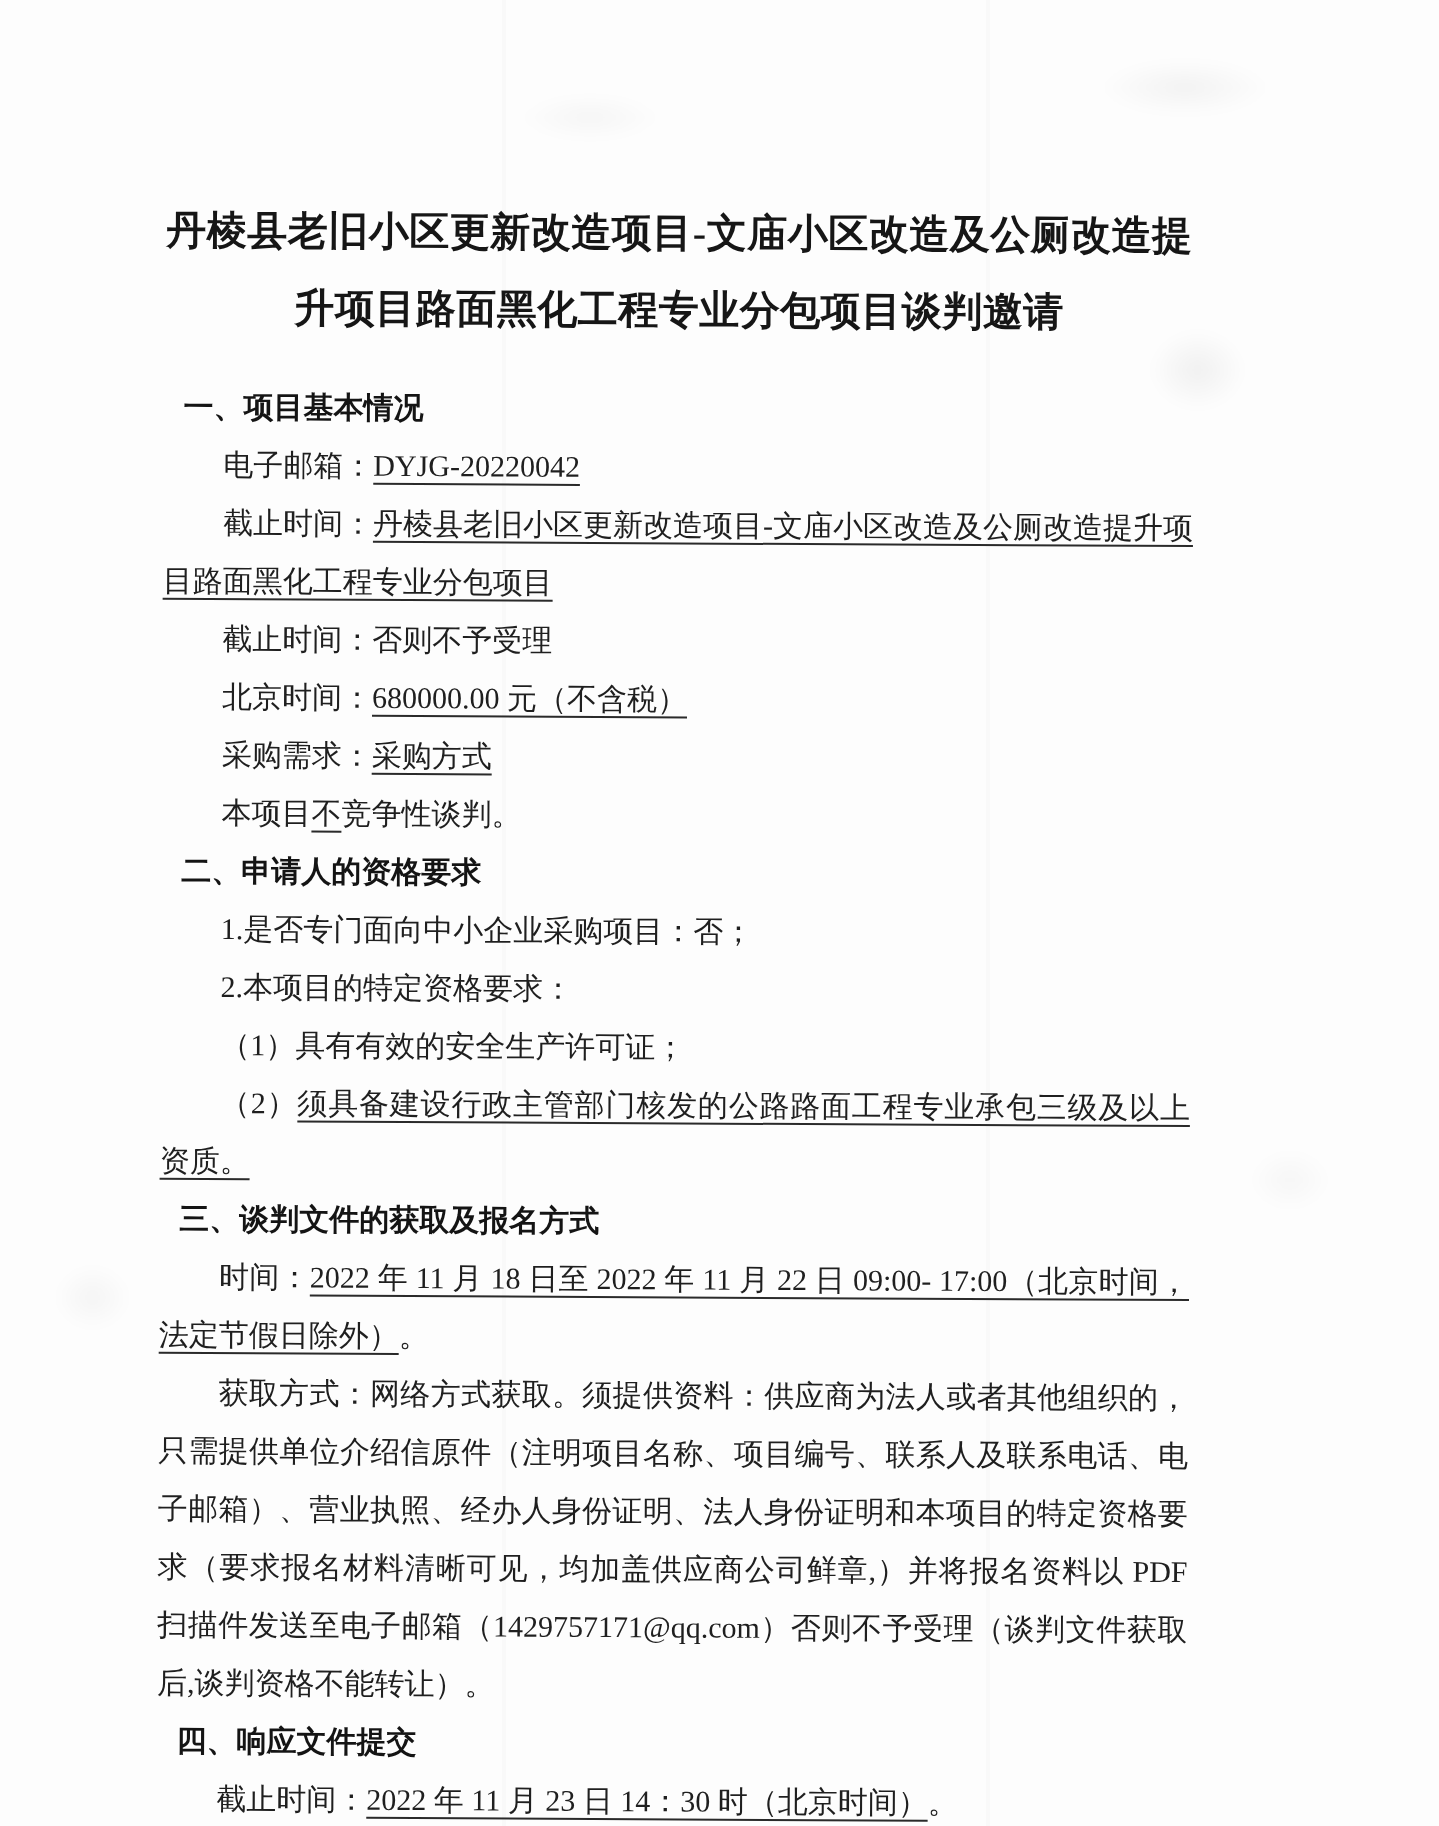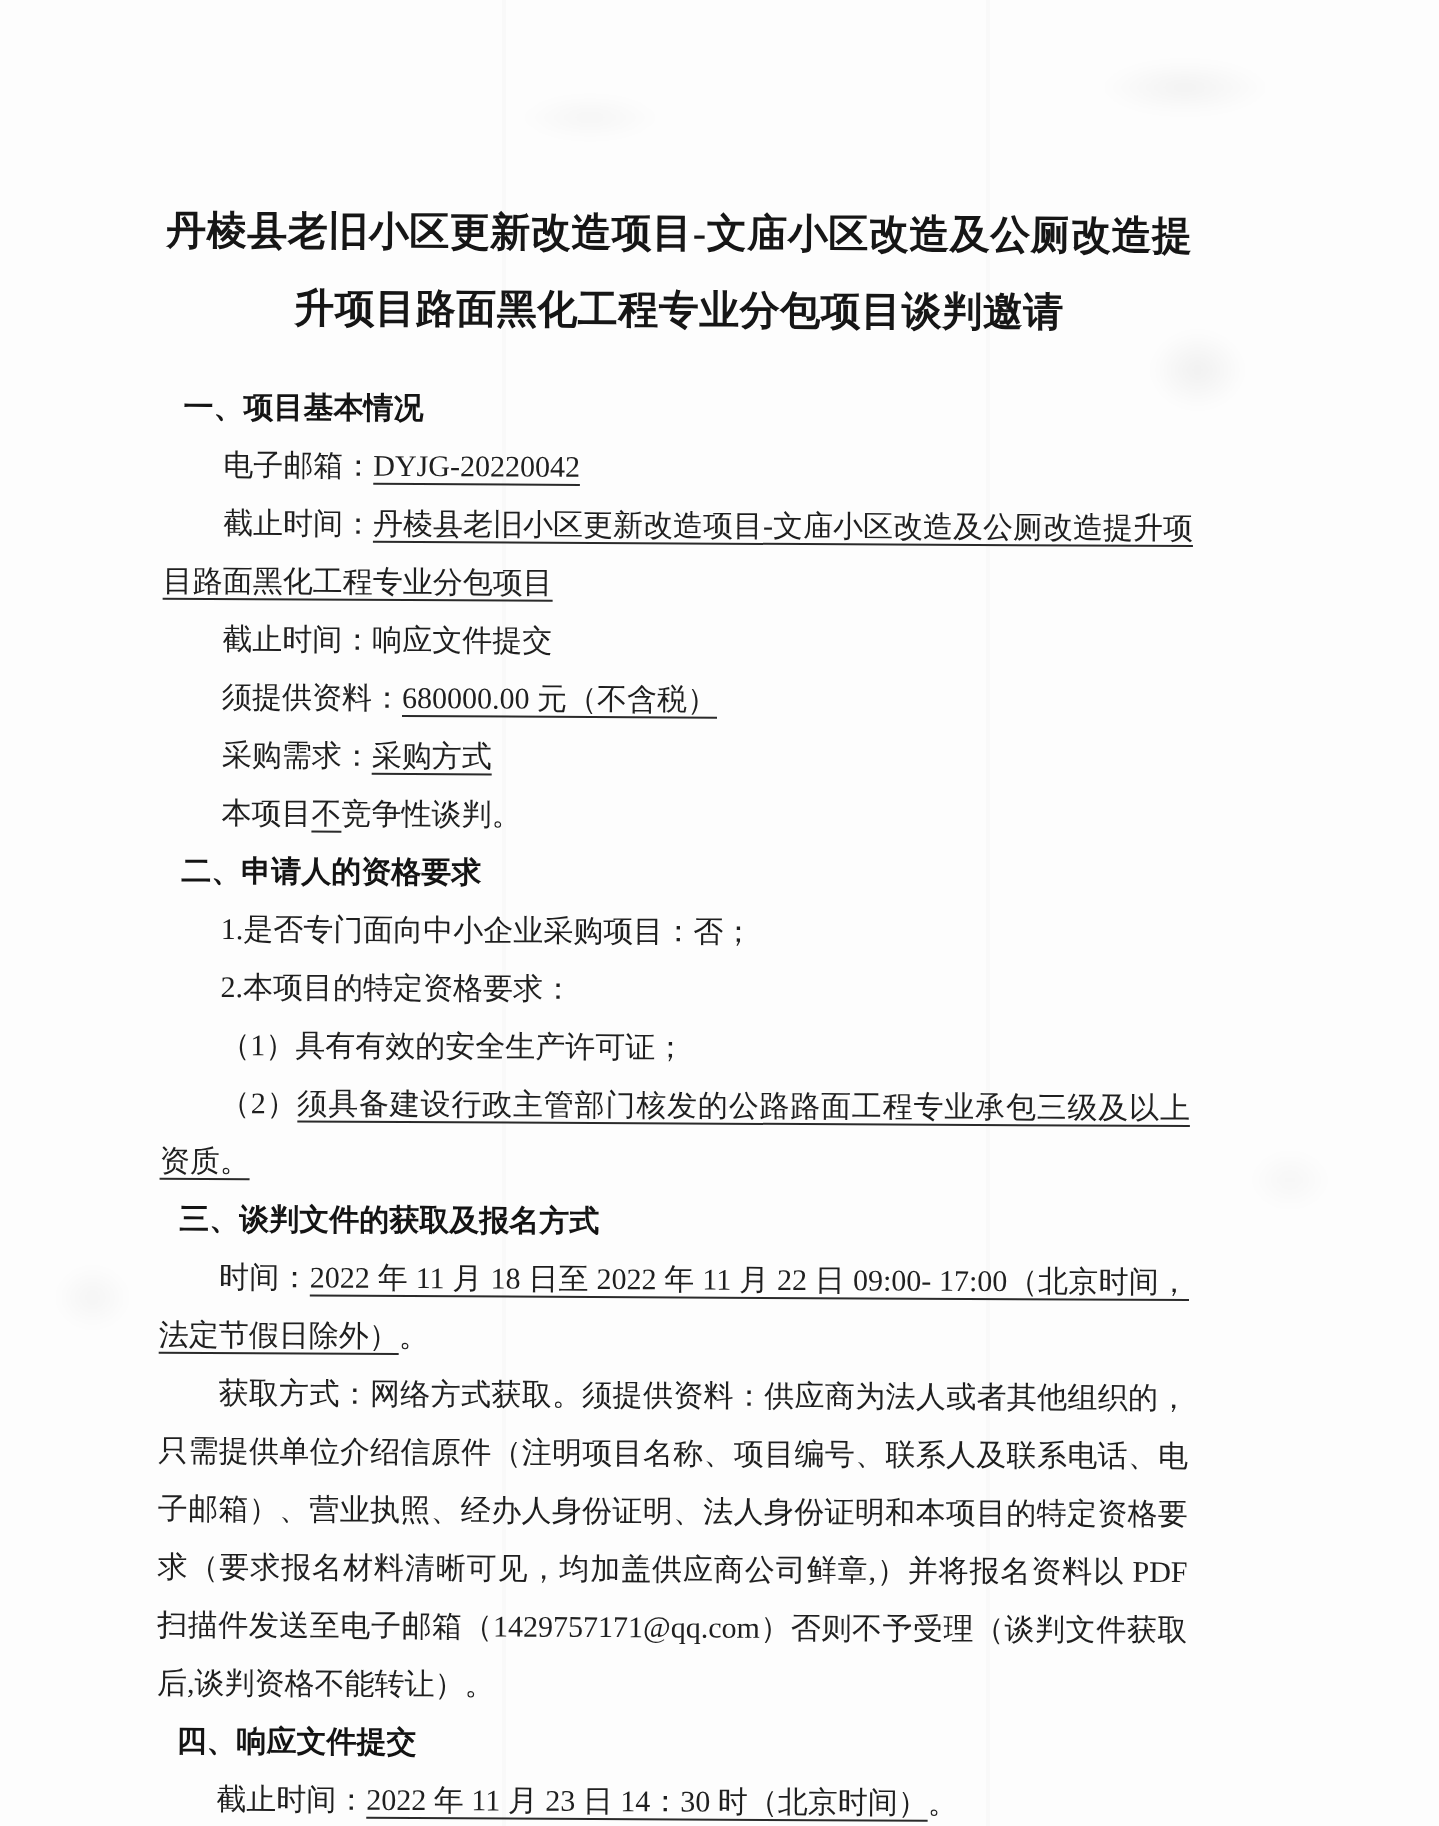--- a/index.html
+++ b/index.html
@@ -97,23 +97,23 @@
     </div>
 
     <div class="doc-body">
 
       <p class="heading">一、项目基本情况</p>
 
       <p class="para"><span>电子邮箱：</span><span class="u">DYJG-20220042</span></p>
 
       <p class="para"><span>截止时间：</span><span class="u">丹棱县老旧小区更新改造项目-文庙小区改造及公厕改造提升项目路面黑化工程专业分包项目</span></p>
 
-      <p class="para"><span>截止时间：</span><span>响应文件提交</span></p>
+      <p class="para"><span>截止时间：</span><span>否则不予受理</span></p>
 
-      <p class="para"><span>须提供资料：</span><span class="u">680000.00 元（不含税）</span></p>
+      <p class="para"><span>北京时间：</span><span class="u">680000.00 元（不含税）</span></p>
 
       <p class="para"><span>采购需求：</span><span class="u">采购方式</span></p>
 
       <p class="para"><span>本项目</span><span class="u">不</span><span>竞争性谈判。</span></p>
 
       <p class="heading">二、申请人的资格要求</p>
 
       <p class="para">1.是否专门面向中小企业采购项目：否；</p>
 
       <p class="para">2.本项目的特定资格要求：</p>

